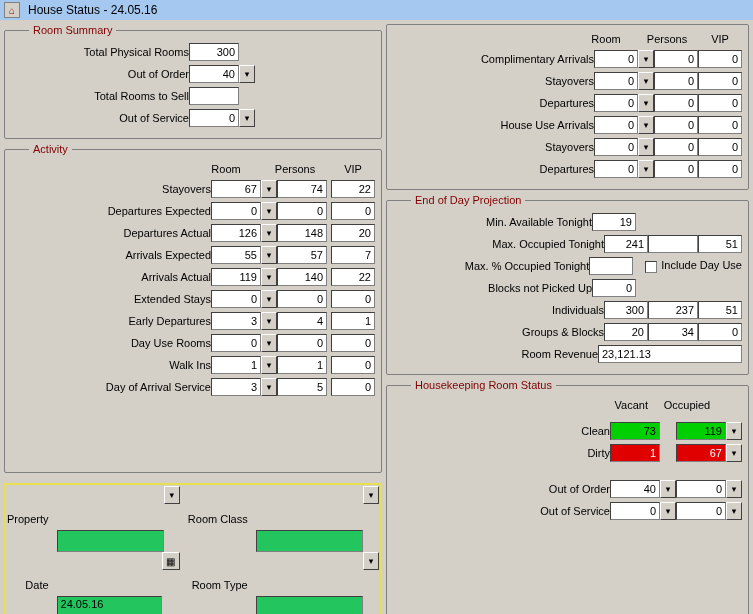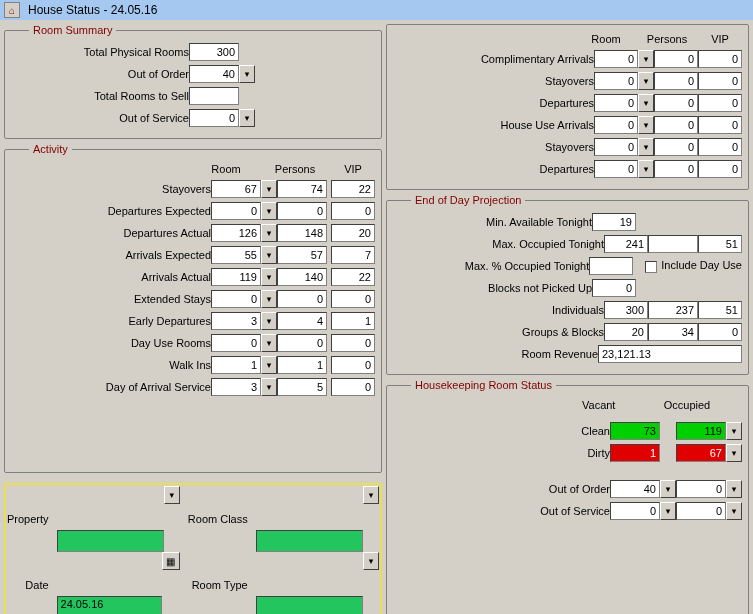--- a/index.html
+++ b/index.html
@@ -386,21 +386,21 @@
       </div>
       <div class="row">
         <span class="lbl">Room Revenue</span>
         <span class="val" style="width:144px;text-align:left">23,121.13</span>
       </div>
     </fieldset>
 
     <fieldset class="group" style="flex:1">
       <legend>Housekeeping Room Status</legend>
       <div class="hdr" style="justify-content:flex-end">
-        <span style="width:66px;text-align:left">Vacant</span>
+        <span style="width:66px;text-align:right">Vacant</span>
         <span style="width:66px;text-align:center">Occupied</span>
         <span class="spacer-dd"></span>
       </div>
       <div class="row">
         <span class="lbl">Clean</span>
         <span class="val w50 green">73</span>
         <span class="spacer-dd"></span>
         <span class="val w50 green">119</span>
         <span class="dd">▾</span>
       </div>

